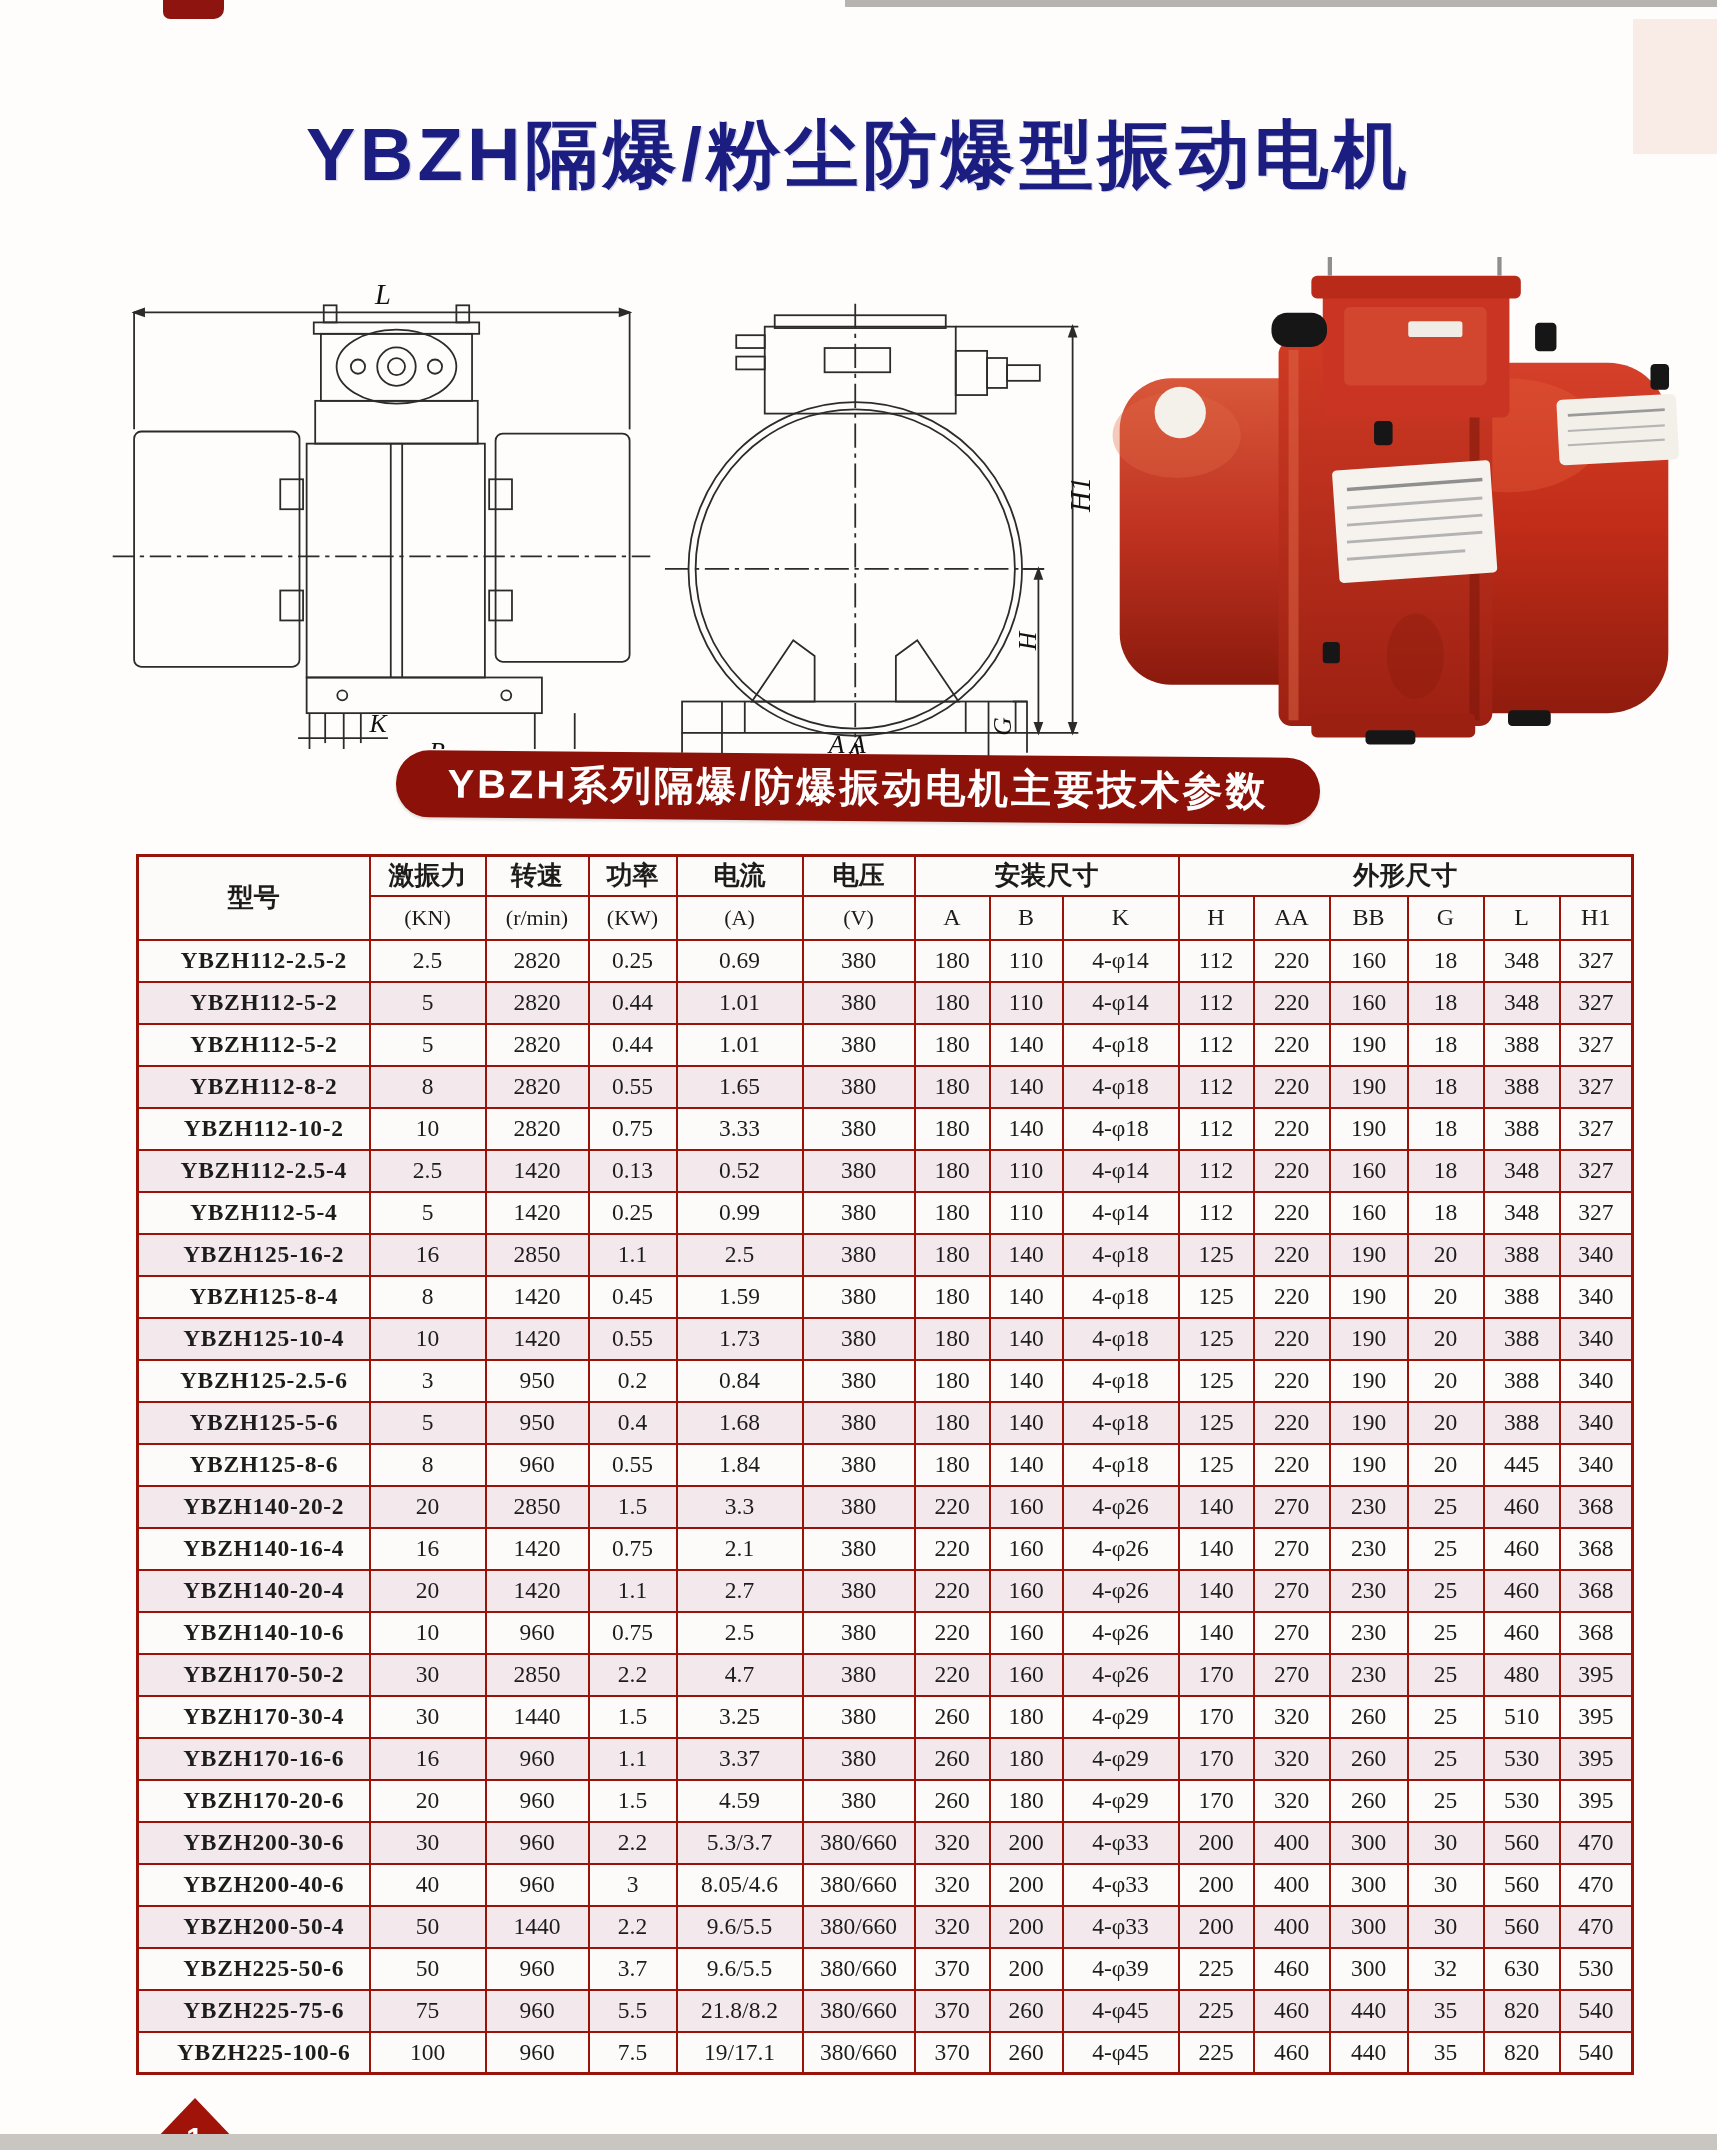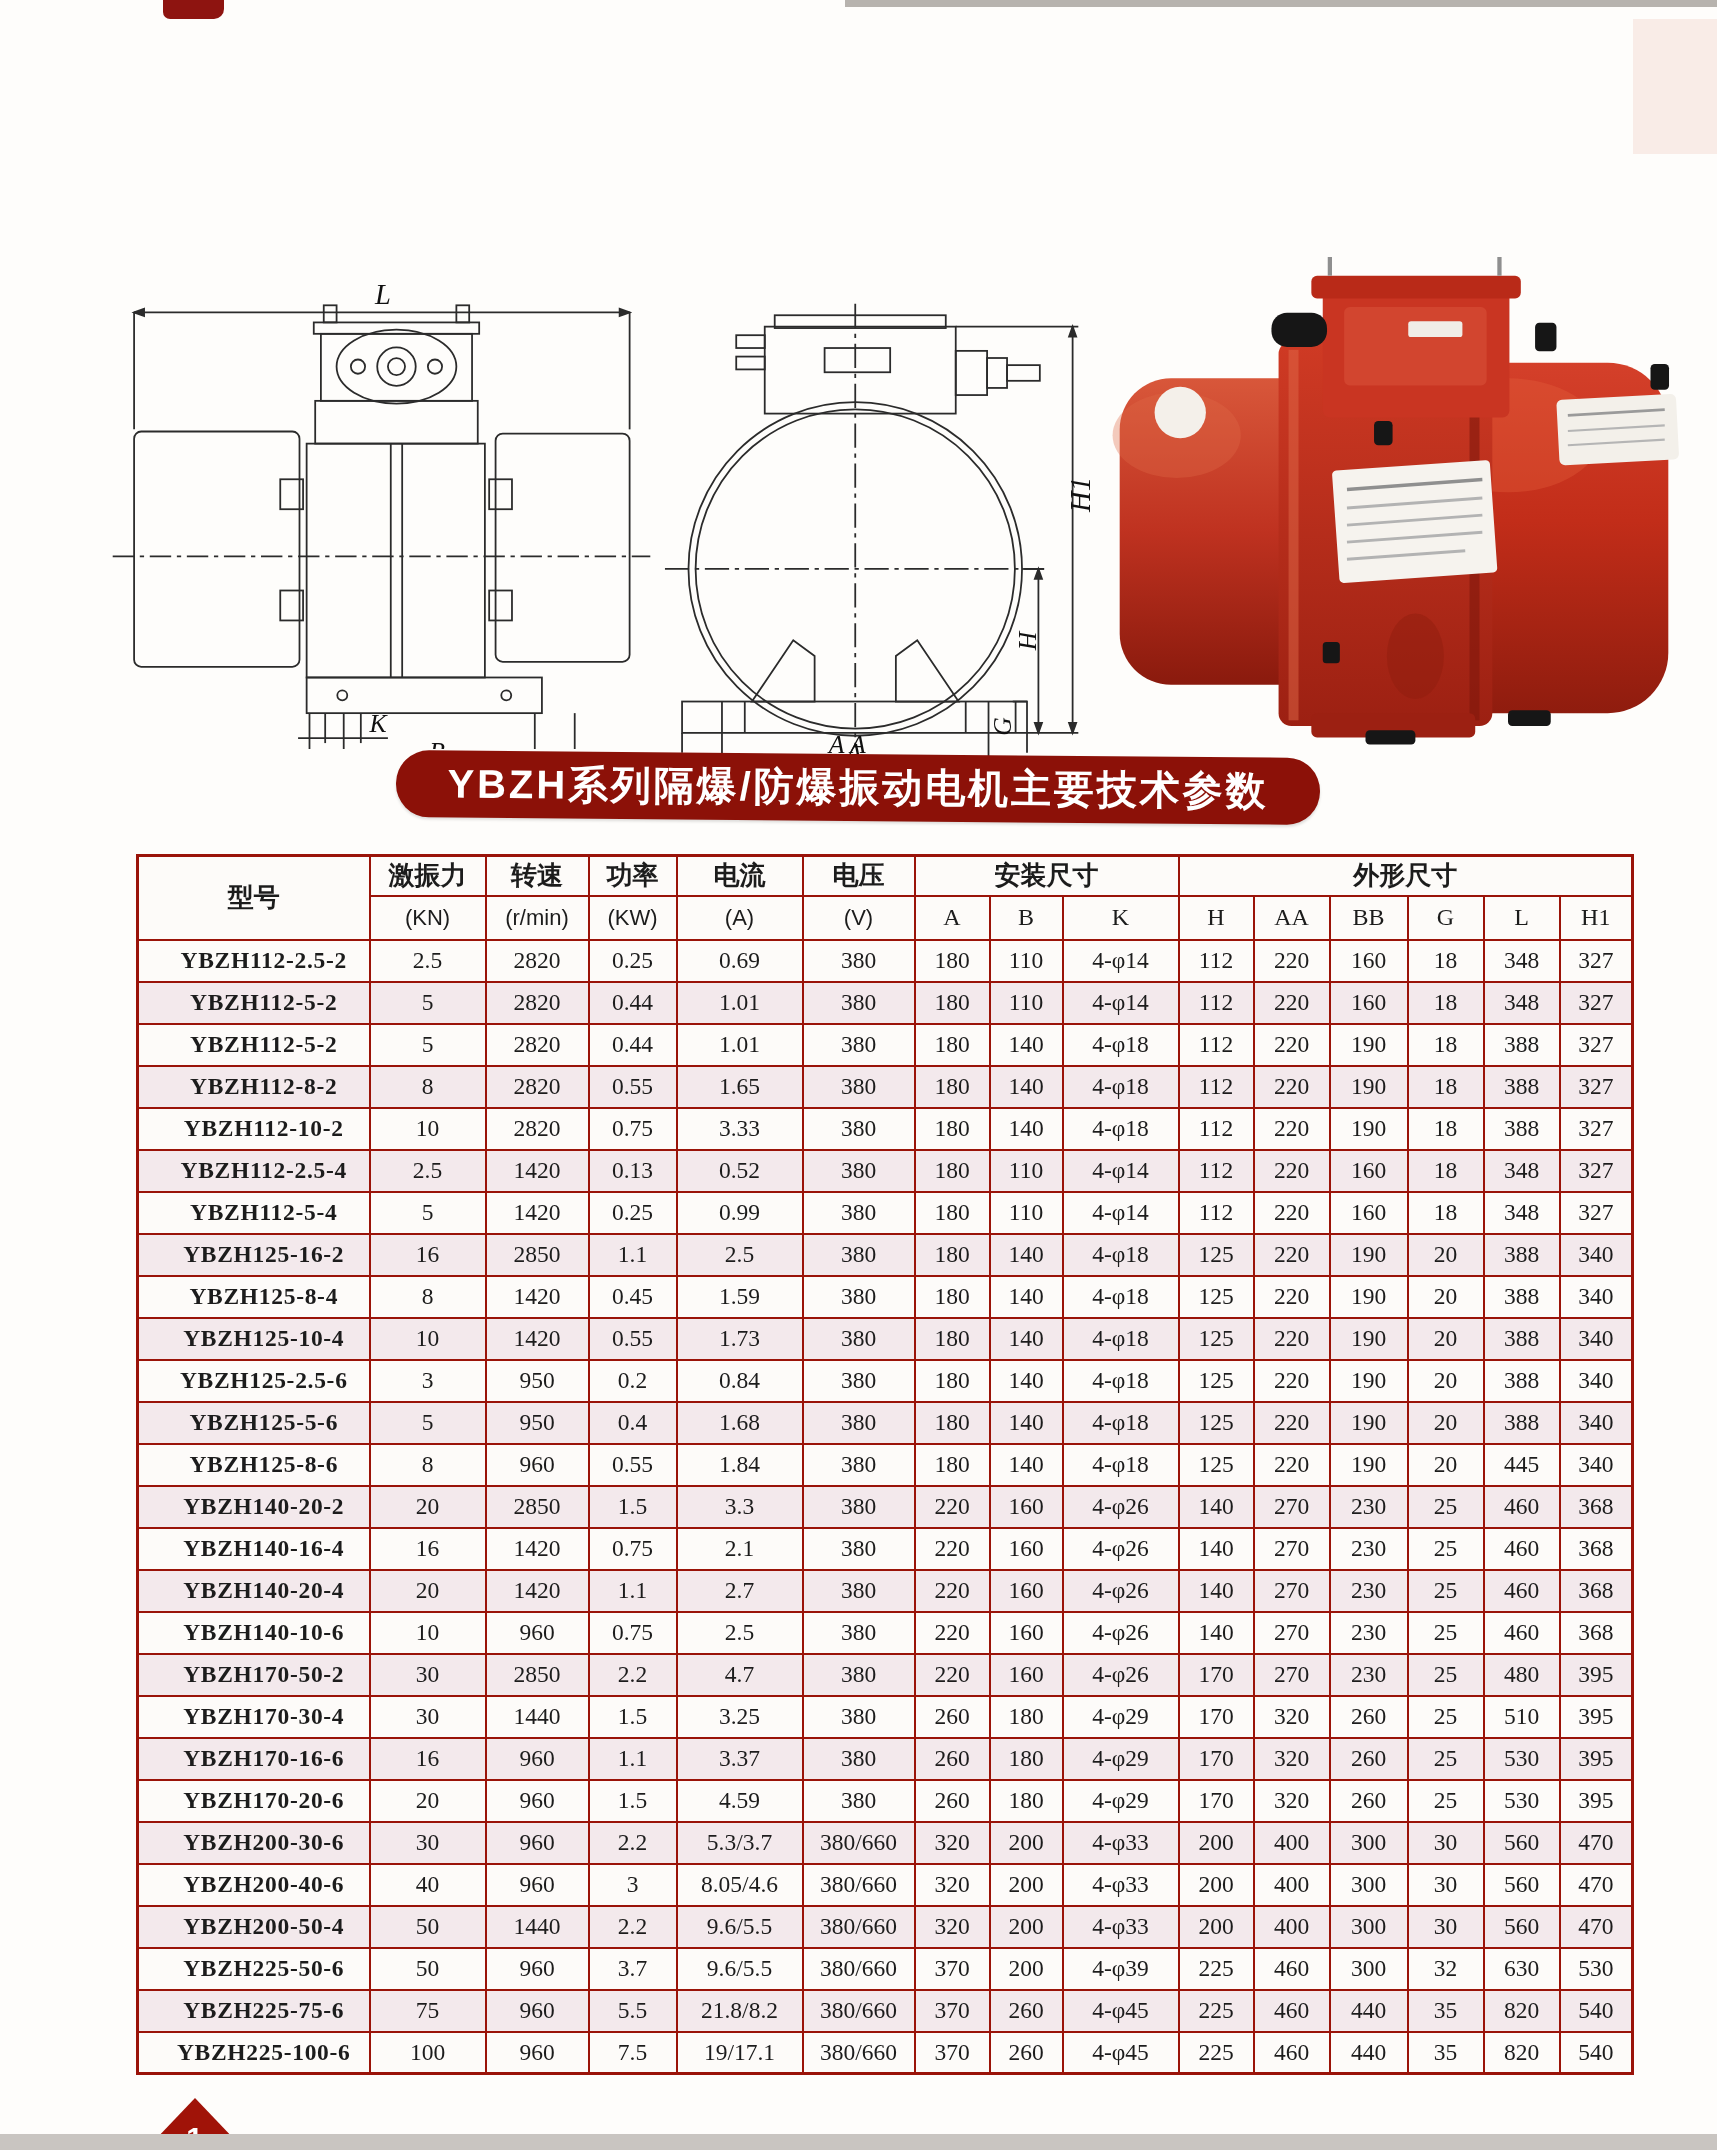--- a/index.html
+++ b/index.html
@@ -51,21 +51,21 @@
     margin-left:20px;
   }
   table.spec td,table.spec th{
     border:2.1px solid var(--line);text-align:center;vertical-align:middle;
     padding:0;color:var(--ink);overflow:hidden;white-space:nowrap;
   }
   table.spec thead th.cn{
     font-family:"Liberation Sans", sans-serif;font-weight:bold;font-size:26px;
   }
   table.spec thead th.unit{
-    font-family:Liberation Sans, sans-serif;font-weight:normal;font-size:22px;border-radius:14px;
+    font-family:Liberation Serif, serif;font-weight:normal;font-size:22px;border-radius:14px;
   }
   table.spec thead th.letter{
     font-family:"Liberation Serif", serif;font-weight:normal;font-size:24px;
   }
   table.spec thead tr.h1{height:40px;}
   table.spec thead tr.h2{height:44px;}
   table.spec tbody tr{height:42px;font-size:23.5px;}
   table.spec tbody tr.alt{background:var(--altrow);}
   table.spec tbody td.model{
     text-align:center;padding-left:20px;font-weight:600;letter-spacing:0.7px;font-size:23.5px;
@@ -84,20 +84,21 @@
 </style>
 </head>
 <body>
 
 <div id="page">
 
   <div class="top-edge"></div>
   <div class="corner-blob"></div>
   <div class="pink-patch"></div>
 
+  <div class="title">YBZH隔爆/粉尘防爆型振动电机</div>
 
   <div class="drawing" style="left:107px;top:278px;">
     <svg width="549" height="471" viewBox="0 0 770 660">
       <g stroke="#2b2b2b" stroke-width="2.5" fill="none">
 
         <line x1="38" y1="48" x2="733" y2="48"></line>
         <line x1="38" y1="48" x2="38" y2="212"></line>
         <line x1="733" y1="48" x2="733" y2="212"></line>
         <path d="M38 48 l14 -5 v10 z M733 48 l-14 -5 v10 z" fill="#2b2b2b"></path>
 

